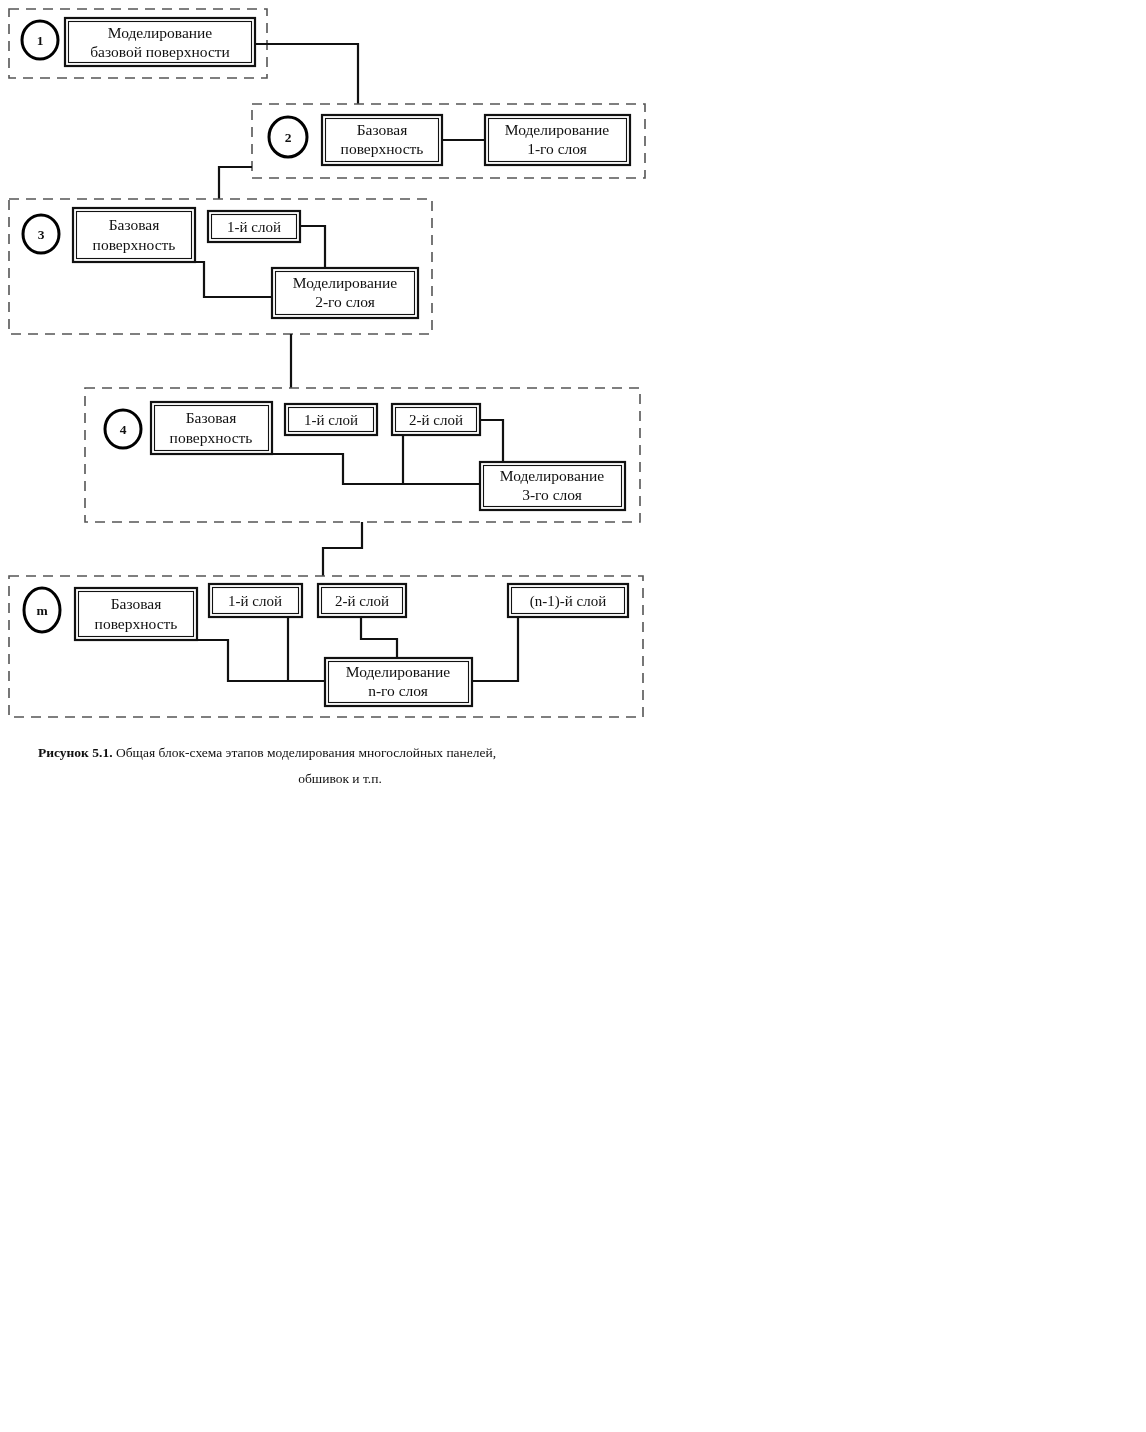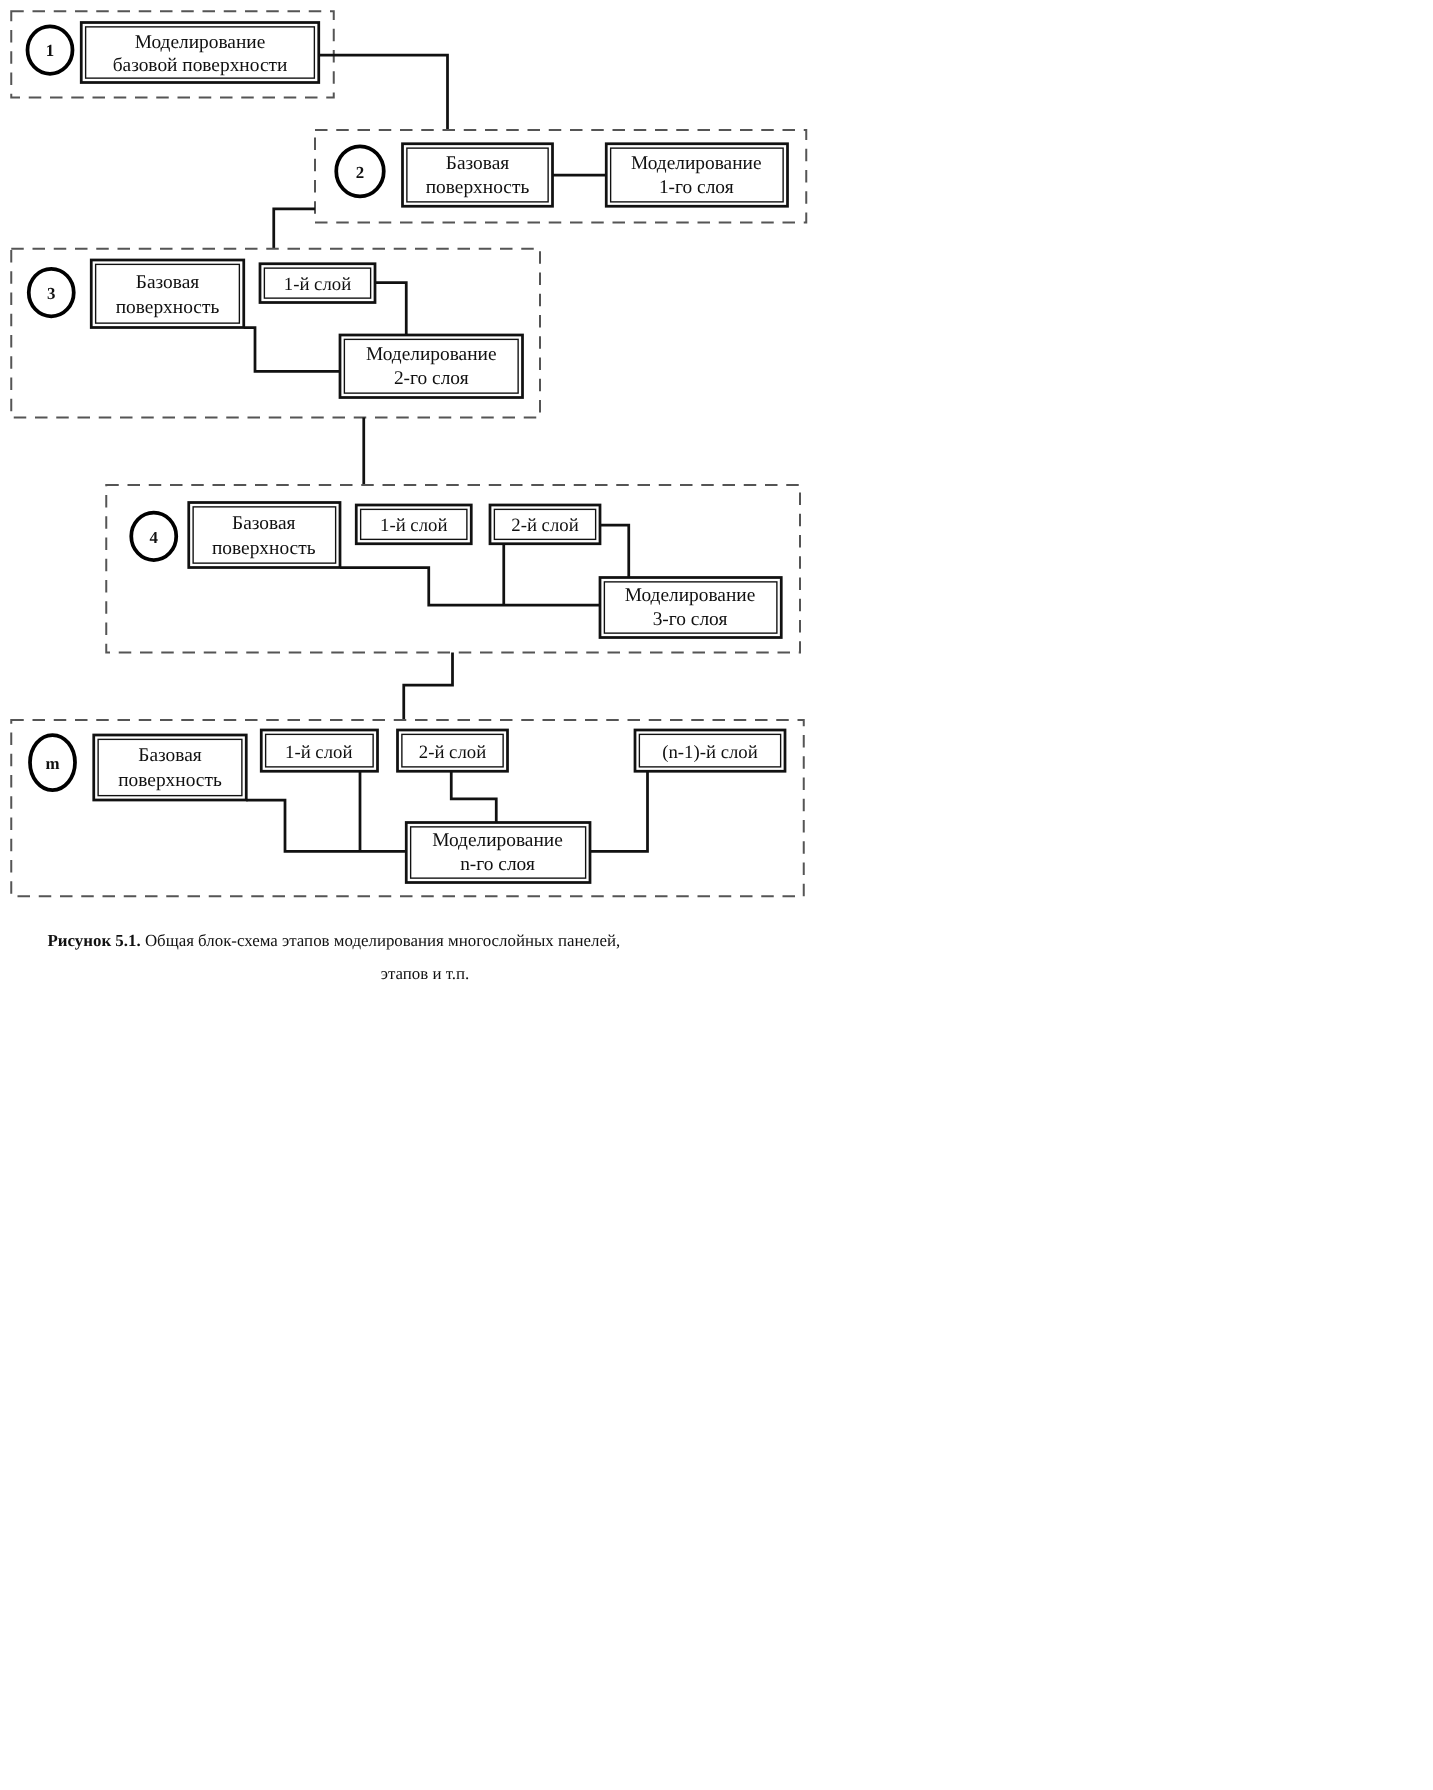--- a/index.html
+++ b/index.html
@@ -190,16 +190,16 @@
     <path class="conn" d="M 361 617 L 361 639 L 397 639 L 397 658"></path>
     <path class="conn" d="M 518 617 L 518 681 L 472 681"></path>
   </g>
 
 </svg>
 
 <div class="caption">
   <span class="line1">
     <b>Рисунок 5.1.</b><span> Общая блок-схема этапов моделирования многослойных панелей,</span>
   </span>
-  <span class="line2">этапов и т.п.</span>
+  <span class="line2">обшивок и т.п.</span>
 </div>
 
 </div>
 
 </body></html>

